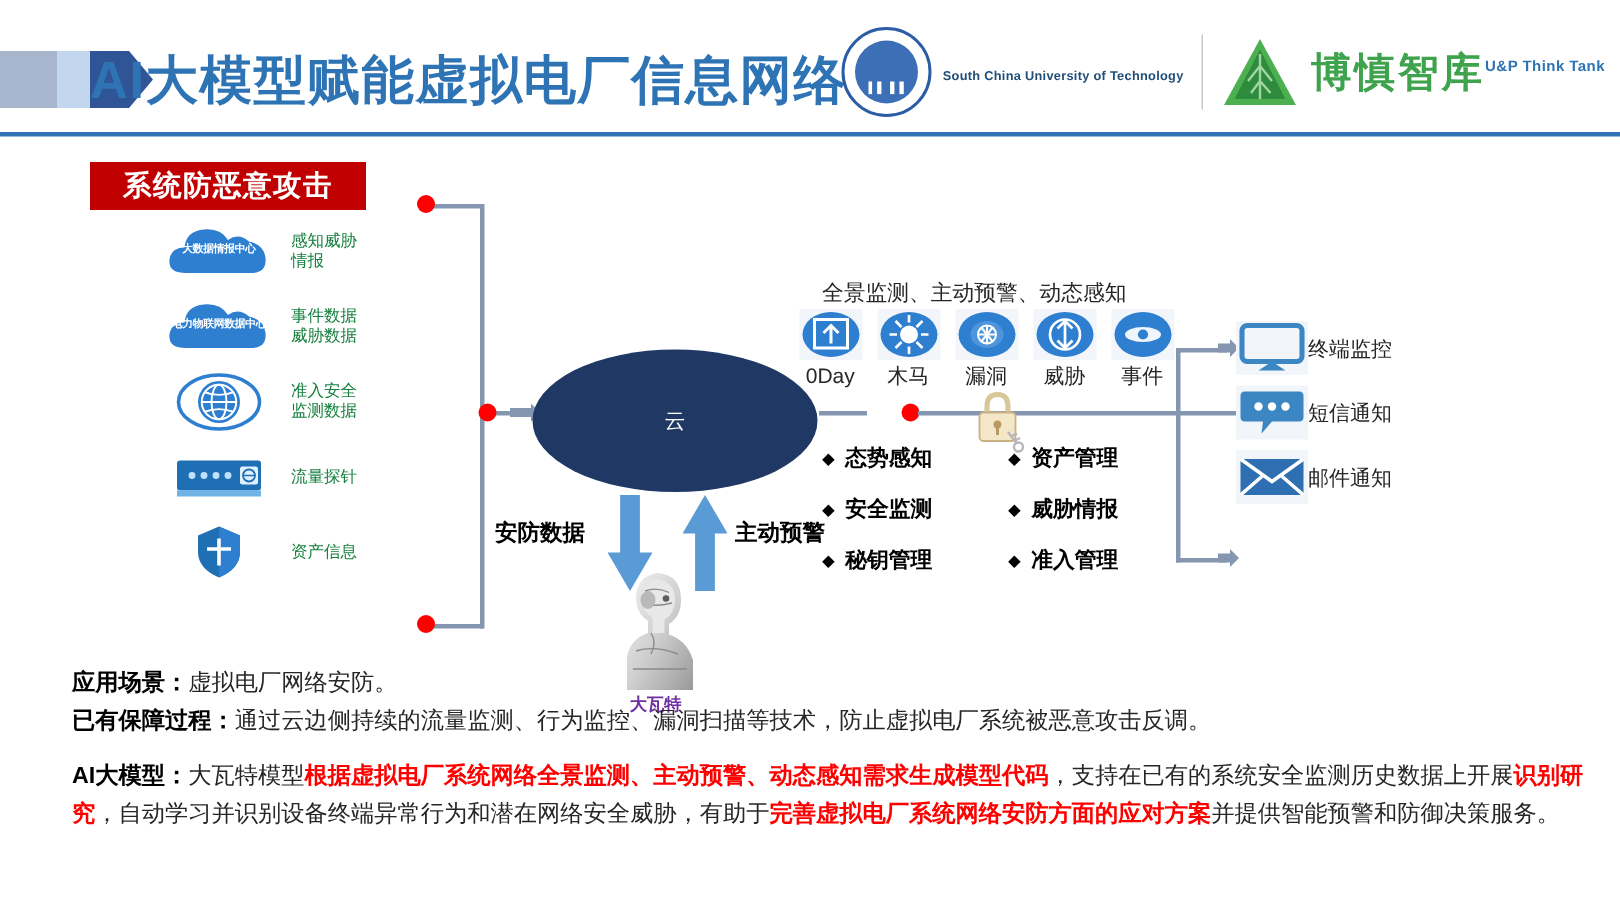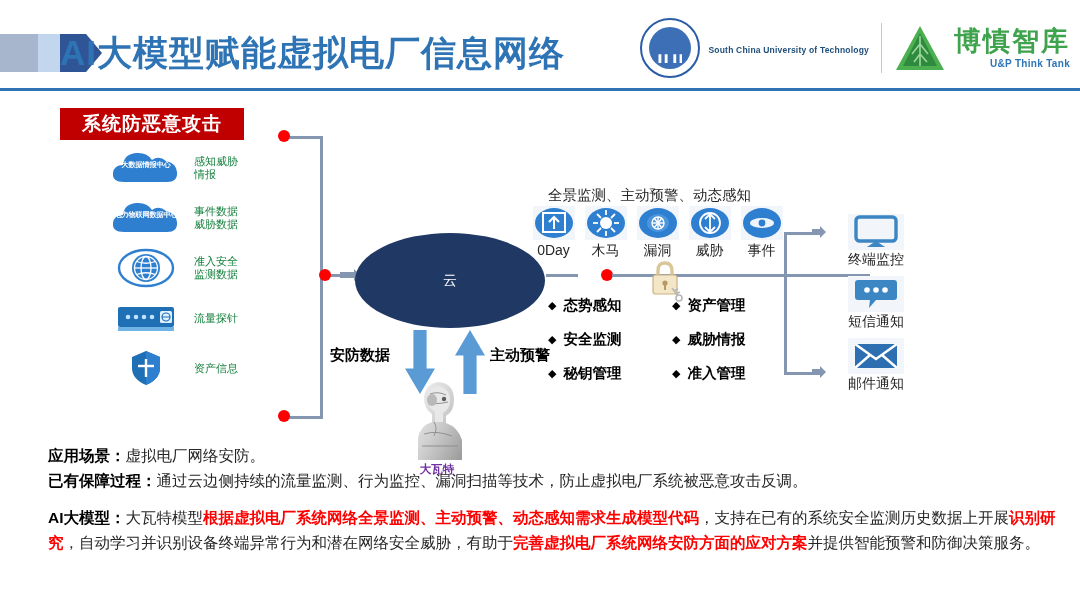--- a/index.html
+++ b/index.html
@@ -50,21 +50,21 @@
 
   
   .left-col{position:absolute;left:108px;top:146px;width:200px;}
   .lrow{display:flex;align-items:center;height:auto;margin-bottom:6px;}
   .lrow .ico{width:76px;height:44px;display:flex;align-items:center;justify-content:center;flex:0 0 auto;}
   .lrow .lbl{font-size:11px;color:#15803d;line-height:1.18;margin-left:10px;}
   .cloud{position:relative;width:72px;height:40px;}
   .cloud svg{display:block;}
   .cloud .ctext{position:absolute;left:0;right:0;top:42%;transform:translateY(-36%);
      text-align:center;color:#ffffff;font-size:7.2px;font-weight:bold;line-height:1.05;
-     letter-spacing:-.2px;font-family:Liberation Mono, monospace;}
+     letter-spacing:-.2px;}
 
   
   .dot{position:absolute;width:12px;height:12px;border-radius:50%;background:#ff0000;}
   .ln{position:absolute;background:#8496b0;}
 
   
   .cloud-ellipse{position:absolute;left:355px;top:233px;width:190px;height:95px;
     background:#1f3864;border-radius:50%;
     display:flex;align-items:center;justify-content:center;
     color:#ffffff;font-size:14px;}
@@ -89,21 +89,21 @@
 
   
   .padlock{position:absolute;left:648px;top:258px;width:36px;height:44px;}
 
   
   .bul{position:absolute;font-size:14.5px;font-weight:bold;color:#000;white-space:nowrap;}
   .bul:before{content:"\25C6";font-size:11px;margin-right:7px;position:relative;top:-1px;}
 
   
   .right-col{position:absolute;left:824px;top:214px;width:104px;}
-  .rrow{display:flex;flex-direction:column;align-items:center;margin-bottom:7px;}
+  .rrow{display:flex;align-items:center;margin-bottom:7px;}
   .rbox{width:56px;height:36px;background:#f2f5f9;display:flex;align-items:center;justify-content:center;}
   .rcap{font-size:14px;color:#262626;margin-top:1px;white-space:nowrap;}
 
   
   .btxt{position:absolute;left:48px;width:1020px;font-size:15.5px;color:#262626;line-height:1.62;}
   .b1{top:443px;}
   .b2{top:468px;}
   .b3{top:505px;}
   .bk{font-weight:bold;color:#000;}
   .rd{color:#ff0000;font-weight:bold;}
@@ -126,21 +126,21 @@
         <div class="scut-en">South China University of Technology</div>
       </div>
       <div class="logo-divider"></div>
       <div class="tri-logo">
         <svg width="52" height="48" viewBox="0 0 52 48">
           <polygon points="26,2 50,46 2,46" fill="#4caf50"></polygon>
           <polygon points="26,9 43,42 9,42" fill="#2e8b3d"></polygon>
           <path d="M26 12 L26 42 M26 20 L18 30 M26 20 L34 30 M26 30 L20 38 M26 30 L33 38" stroke="#9fd69f" stroke-width="1.6" fill="none"></path>
         </svg>
       </div>
-      <div style="display:flex;flex-direction:column;align-items:flex-end;">
+      <div style="display:flex;flex-direction:row;align-items:flex-start;">
         <div class="uap-cn">博慎智库</div>
         <div class="uap-en">U&amp;P Think Tank</div>
       </div>
     </div>
   </div>
 
   <div class="red-banner">系统防恶意攻击</div>
 
   <div class="left-col">
 

